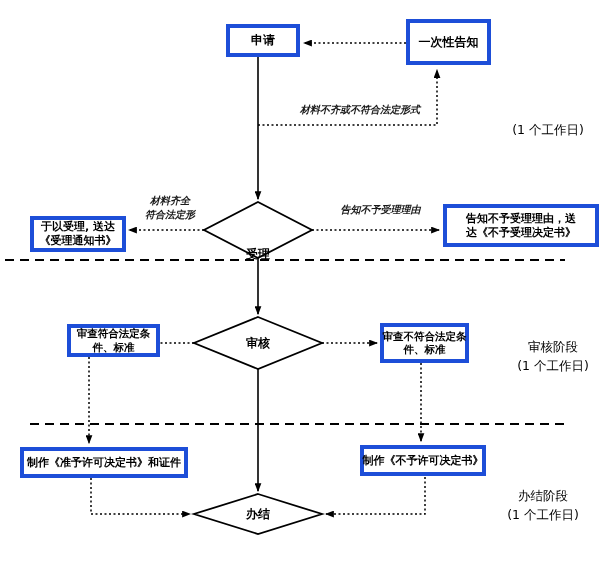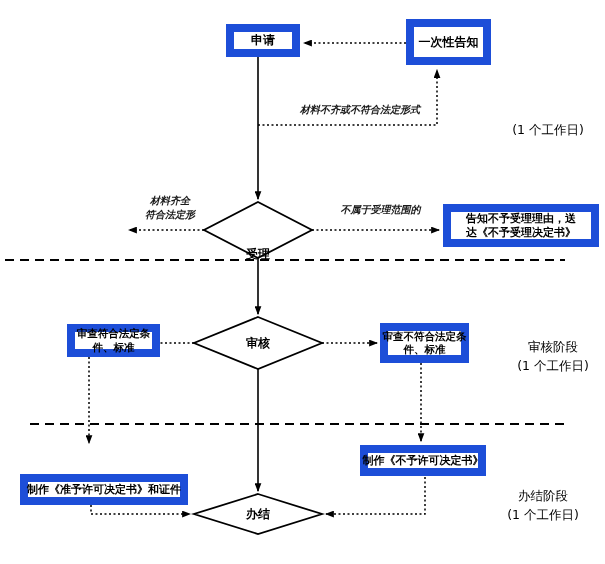--- a/index.html
+++ b/index.html
@@ -7,21 +7,21 @@
     position:relative;
     width:605px;height:564px;
     background:#ffffff;
     font-family:"DejaVu Sans",sans-serif;
     overflow:hidden;
   }
   .layer{position:absolute;left:0;top:0;}
   .node{
     position:absolute;
     background:#fff;
-    border:8px solid #1d4ed8;
+    border:4px solid #1d4ed8;
     display:flex;
     flex-direction:column;
     align-items:center;
     justify-content:center;
     text-align:center;
     box-sizing:border-box;
     color:#000;
     font-weight:bold;
     line-height:1.25;
   }
@@ -95,37 +95,41 @@
   </svg>
 
   <div class="node f12" style="left:226px;top:24px;width:74px;height:33px;">
     <span>申请</span>
   </div>
 
   <div class="node f12" style="left:406px;top:19px;width:85px;height:46px;">
     <span>一次性告知</span>
   </div>
 
+  <div class="node f11" style="left:30px;top:216px;width:96px;height:36px;">
+    <span>于以受理, 送达</span>
+    <span>《受理通知书》</span>
+  </div>
 
   <div class="node f11" style="left:443px;top:204px;width:156px;height:43px;">
     <span>告知不予受理理由，送</span>
     <span>达《不予受理决定书》</span>
   </div>
 
   <div class="node f10" style="left:44px;top:324px;width:93px;height:33px;margin-left:23px;">
     <span>审查符合法定条</span>
     <span>件、标准</span>
   </div>
 
   <div class="node f10" style="left:380px;top:323px;width:89px;height:40px;">
     <span>审查不符合法定条</span>
     <span>件、标准</span>
   </div>
 
-  <div class="node f11" style="left:20px;top:474px;width:168px;height:31px;">
+  <div class="node f11" style="left:20px;top:447px;width:168px;height:31px;">
     <span>制作《准予许可决定书》和证件</span>
   </div>
 
   <div class="node f11" style="left:360px;top:445px;width:126px;height:31px;">
     <span>制作《不予许可决定书》</span>
   </div>
 
   <div class="dlabel" style="left:204px;top:219px;width:108px;height:22px;margin-top:24px;">受理</div>
   <div class="dlabel" style="left:194px;top:332px;width:128px;height:22px;">审核</div>
   <div class="dlabel" style="left:194px;top:503px;width:128px;height:22px;">办结</div>
@@ -133,21 +137,21 @@
   <div class="elabel" style="left:280px;top:103px;width:160px;">
     <span>材料不齐或不符合法定形式</span>
   </div>
 
   <div class="elabel" style="left:138px;top:194px;width:64px;font-family:Liberation Serif, serif;">
     <span>材料齐全</span>
     <span>符合法定形</span>
   </div>
 
   <div class="elabel" style="left:333px;top:203px;width:95px;">
-    <span>不属于受理范围的</span>
+    <span>告知不予受理理由</span>
   </div>
 
   <div class="stage" style="left:498px;top:120px;width:100px;">
     <span>(1 个工作日)</span>
   </div>
 
   <div class="stage" style="left:503px;top:337px;width:100px;">
     <span>审核阶段</span>
     <span>(1 个工作日)</span>
   </div>

